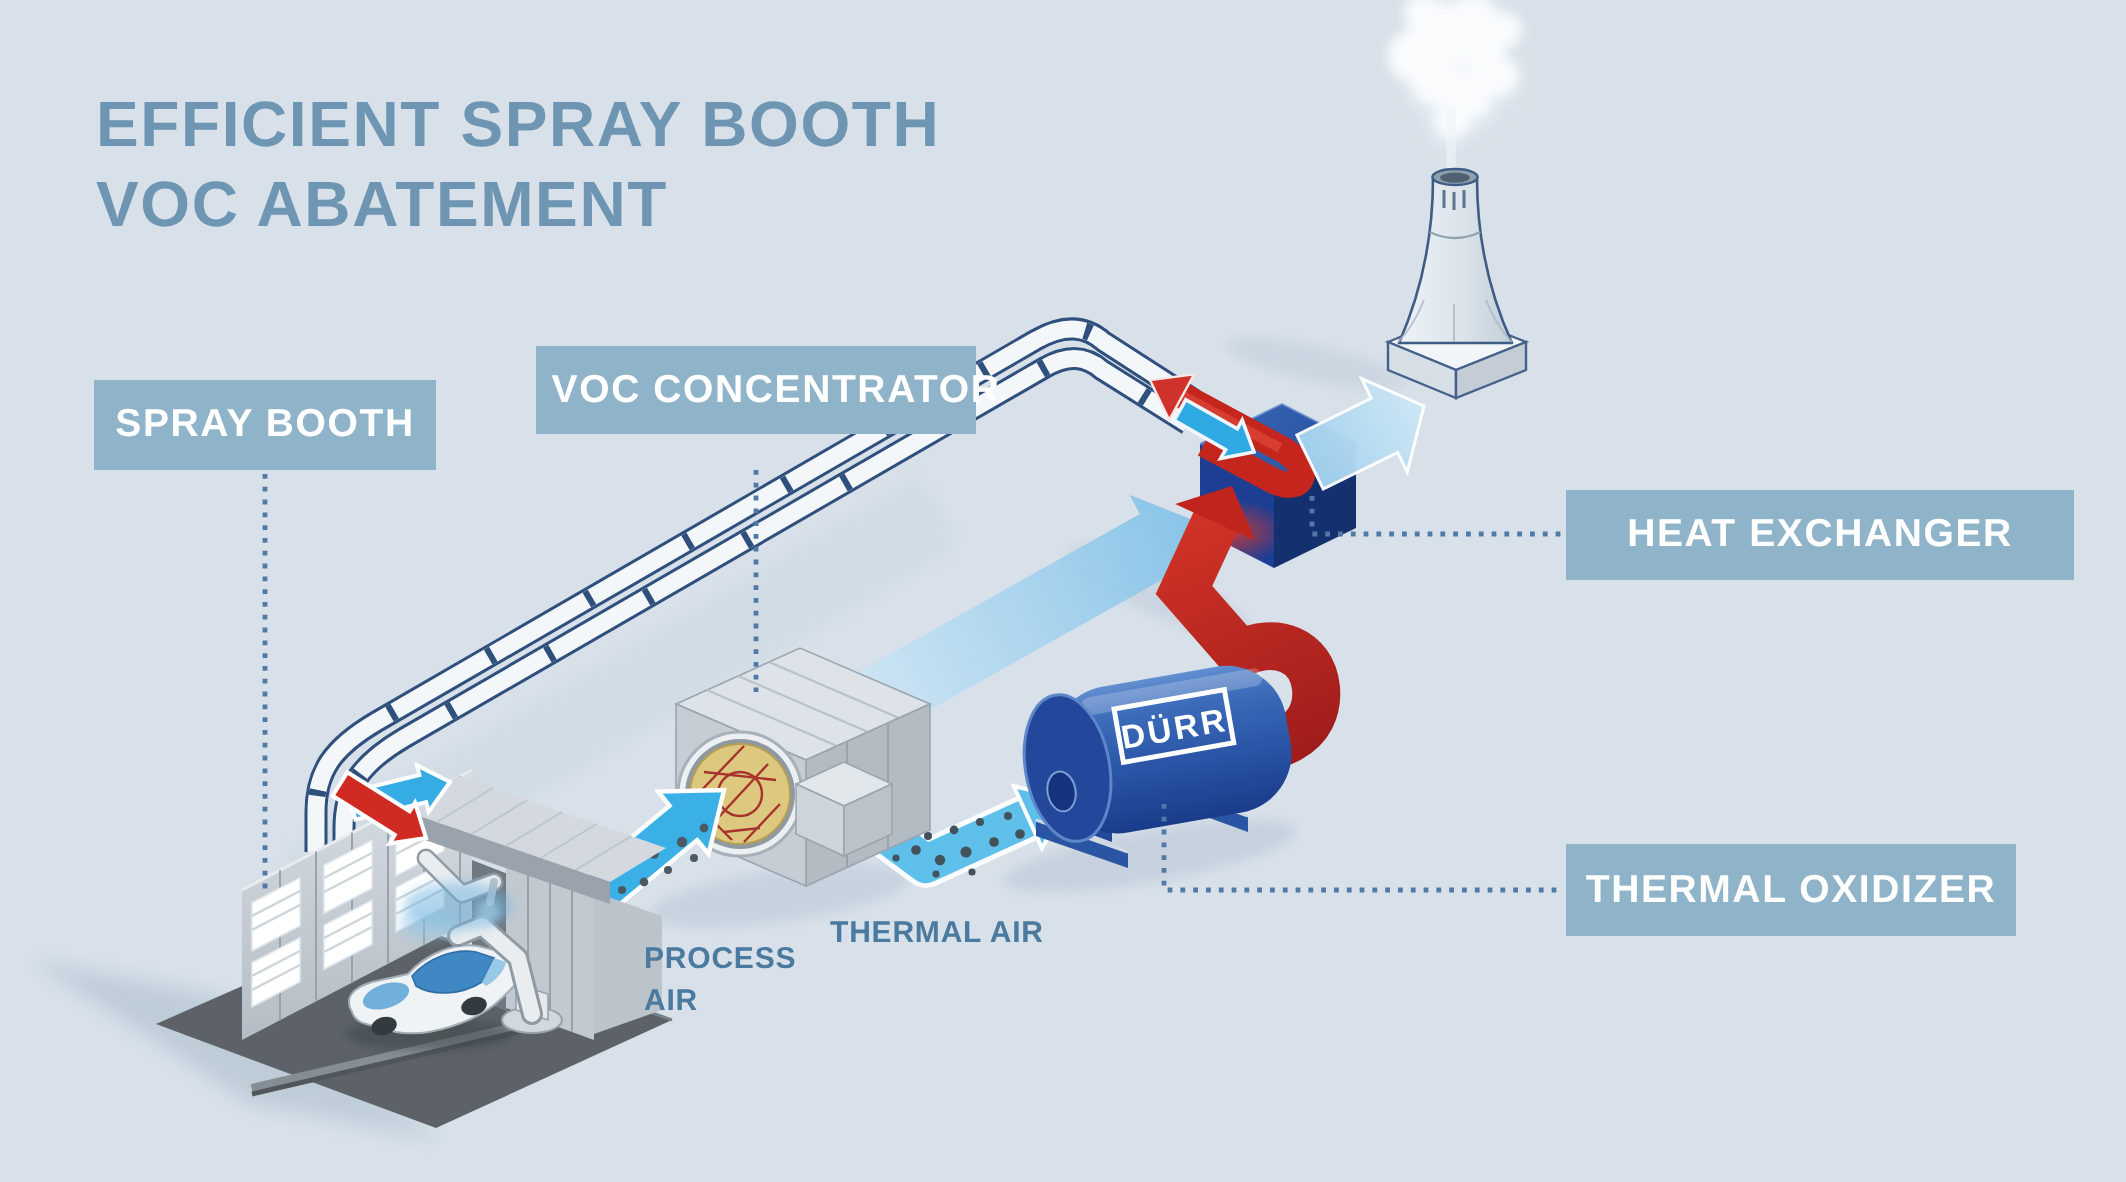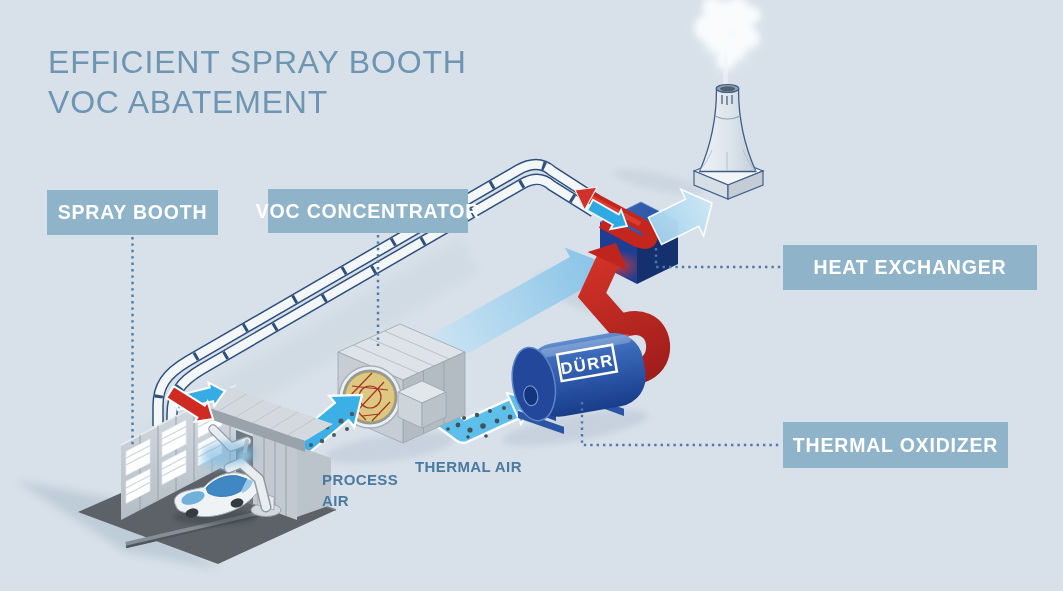--- a/index.html
+++ b/index.html
@@ -4,30 +4,30 @@
 <style>
   html,body{margin:0;padding:0;background:#eef1f4;}
   .stage{
     position:relative;width:1063px;height:591px;overflow:hidden;
     background:#d8e1e9;
     font-family:"Liberation Sans","DejaVu Sans",sans-serif;
   }
   .stage svg{position:absolute;left:0;top:0;}
   .page-title{
     position:absolute;left:48px;top:42px;
-    font-size:32px;font-weight:normal;color:#6E95B1;
+    font-size:32px;font-weight:bold;color:#6E95B1;
     letter-spacing:0.8px;line-height:40px;white-space:nowrap;
   }
   .label-box{
     position:absolute;background:#8FB3C8;color:#FFFFFF;
     display:flex;align-items:center;justify-content:center;
     font-size:19.5px;font-weight:bold;letter-spacing:0.8px;white-space:nowrap;
   }
   .lb-spray{left:47px;top:190px;width:171px;height:45px;}
-  .lb-voc{left:268px;top:189px;width:200px;height:44px;}
+  .lb-voc{left:268px;top:173px;width:200px;height:44px;padding-left:20px;}
   .lb-hx{left:783px;top:245px;width:254px;height:45px;}
   .lb-tox{left:783px;top:422px;width:225px;height:46px;}
   .annotation{
     position:absolute;color:#4B7AA0;font-size:15px;font-weight:bold;
     letter-spacing:0.4px;line-height:21px;white-space:nowrap;
   }
   .an-process{left:322px;top:441px;margin-top:28px;}
   .an-conc{left:415px;top:456px;}
 </style>
 </head>

